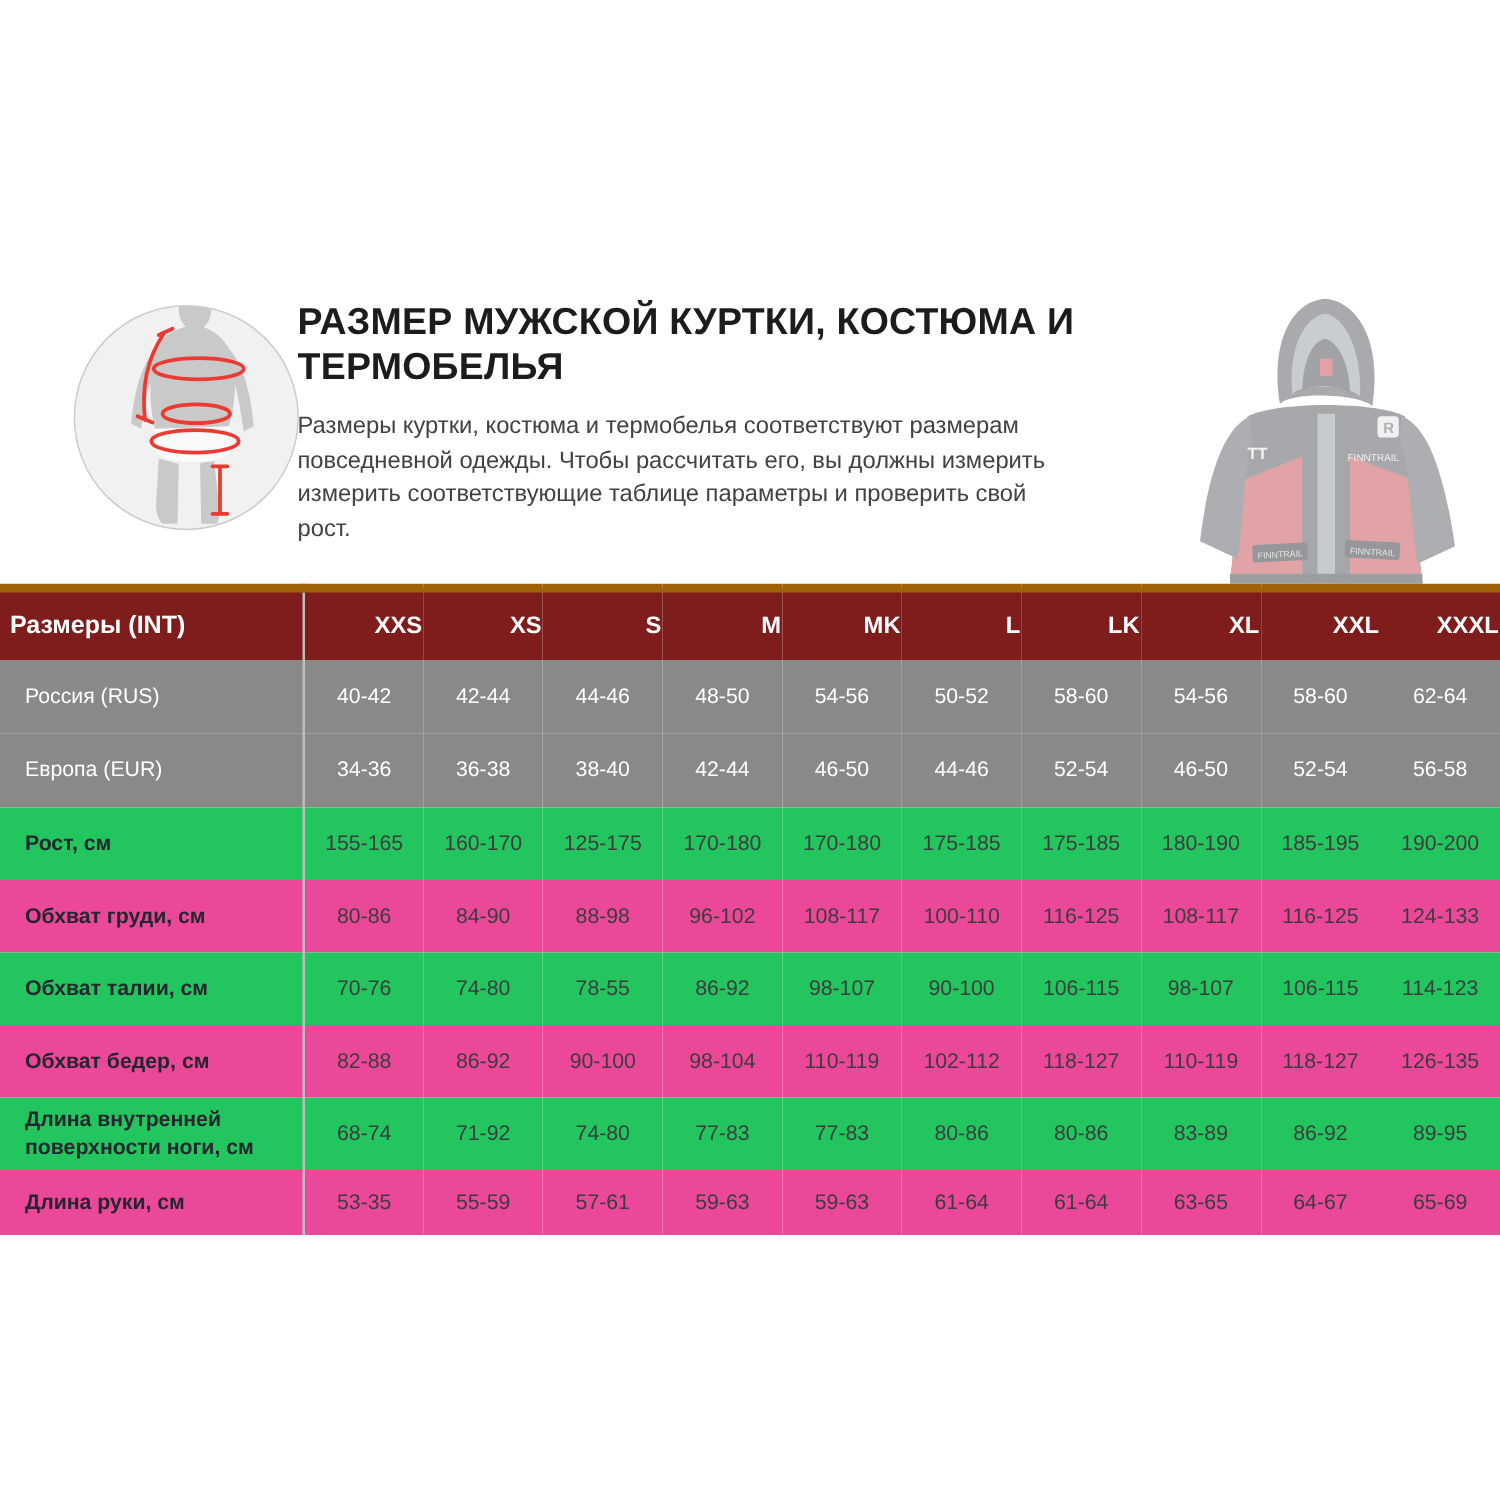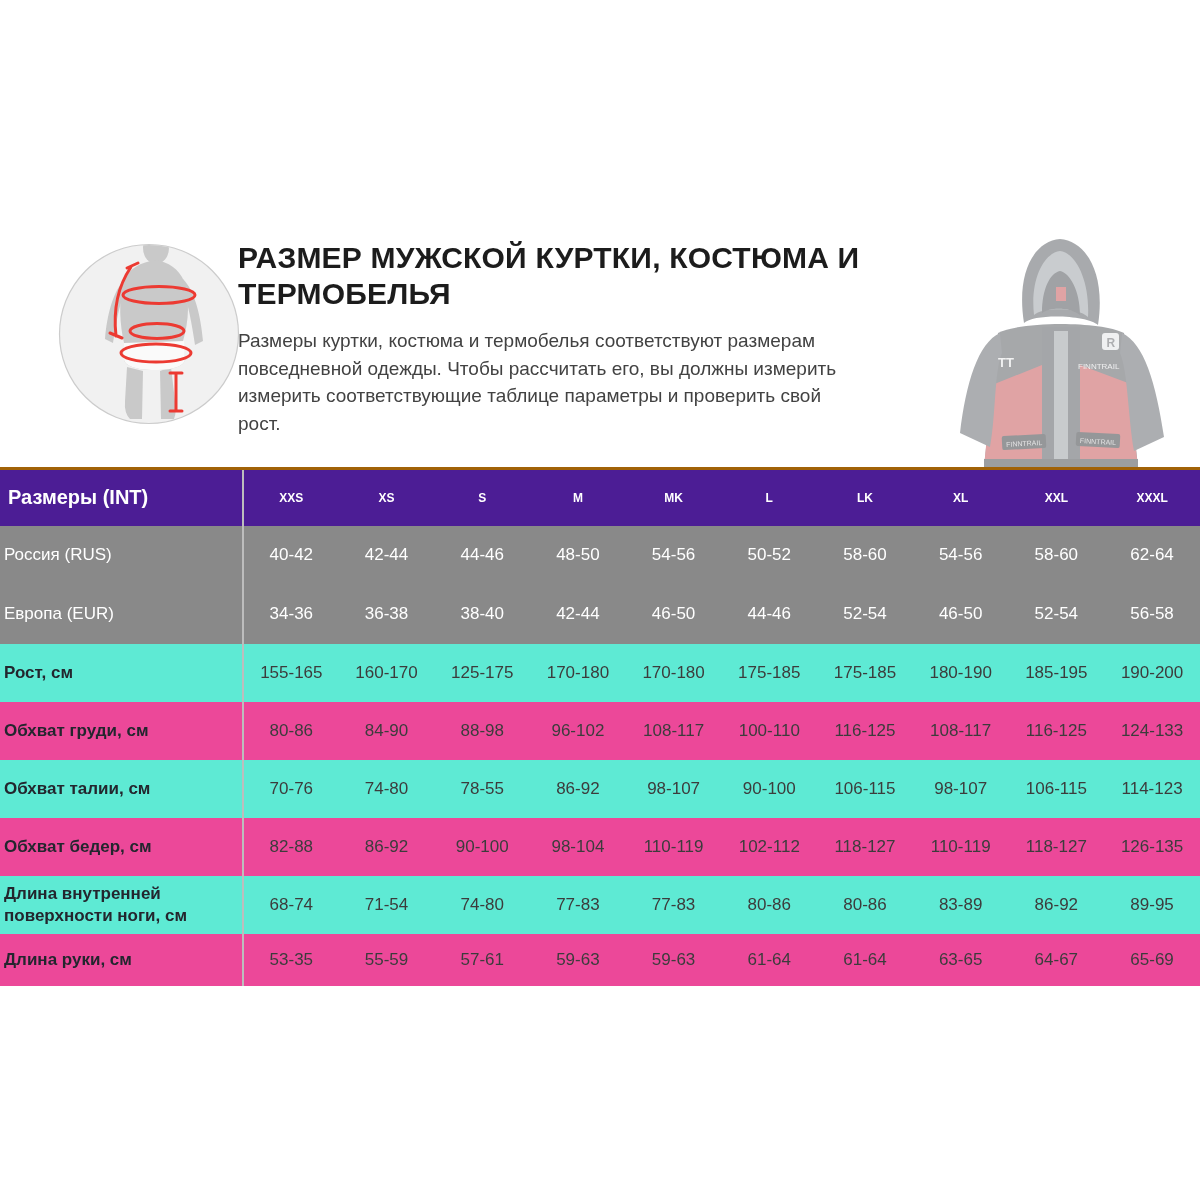--- a/index.html
+++ b/index.html
@@ -19,33 +19,33 @@
     margin:15px 0 0;font-size:19px;line-height:27.5px;color:#424242;white-space:pre-line;
   }
   .jacket-wrap{position:absolute;left:942px;top:227px;width:238px;height:240px;}
   .jacket-wrap text{font-family:"Liberation Sans",sans-serif;}
 
   
   table.size-table{
     position:absolute;top:467px;left:0;width:1200px;
     border-collapse:collapse;table-layout:fixed;
   }
-  .size-table thead tr{background:#4c1d95;color:#ffffff;height:57px;border-top:3px solid #a16207;}
-  .size-table thead th{font-size:12px;font-weight:bold;text-align:center;}
+  .size-table thead tr{background:#7f1d1d;color:#ffffff;height:57px;border-top:7px solid #a16207;}
+  .size-table thead th{font-size:19px;font-weight:bold;text-align:right;}
   .size-table thead th:first-child{width:233px;text-align:left;padding-left:8px;font-size:20px;}
   .size-table tr > :first-child{border-right:2px solid #bdbdbd;}
   .size-table tbody th.row-label{
-    text-align:left;padding-left:4px;padding-right:26px;
+    text-align:left;padding-left:20px;padding-right:26px;
     font-weight:bold;font-size:17px;color:#23262e;line-height:22px;
   }
   .size-table tbody td{text-align:center;font-size:17px;color:#3c3c3c;}
   tr.row-grey{background:#898989;height:59px;}
   tr.row-grey th.row-label{font-weight:normal;color:#ffffff;}
   tr.row-grey td{color:#ffffff;margin-left:39px;}
-  tr.row-shade{background:#5eead4;height:58px;}
+  tr.row-shade{background:#22c55e;height:58px;}
   tr.row-white{background:#ec4899;height:58px;}
   .size-table tbody tr:last-child{height:52px;}
 </style>
 </head>
 <body>
 
 <div class="top-section">
 
   <div class="figure-wrap">
     <svg width="182" height="182" viewBox="0 0 182 182">
@@ -202,21 +202,21 @@
         <td>110-119</td>
         <td>102-112</td>
         <td>118-127</td>
         <td>110-119</td>
         <td>118-127</td>
         <td>126-135</td>
       </tr>
       <tr class="row-shade">
         <th class="row-label">Длина внутренней поверхности ноги, см</th>
         <td>68-74</td>
-        <td>71-54</td>
+        <td>71-92</td>
         <td>74-80</td>
         <td>77-83</td>
         <td>77-83</td>
         <td>80-86</td>
         <td>80-86</td>
         <td>83-89</td>
         <td>86-92</td>
         <td>89-95</td>
       </tr>
       <tr class="row-white">

